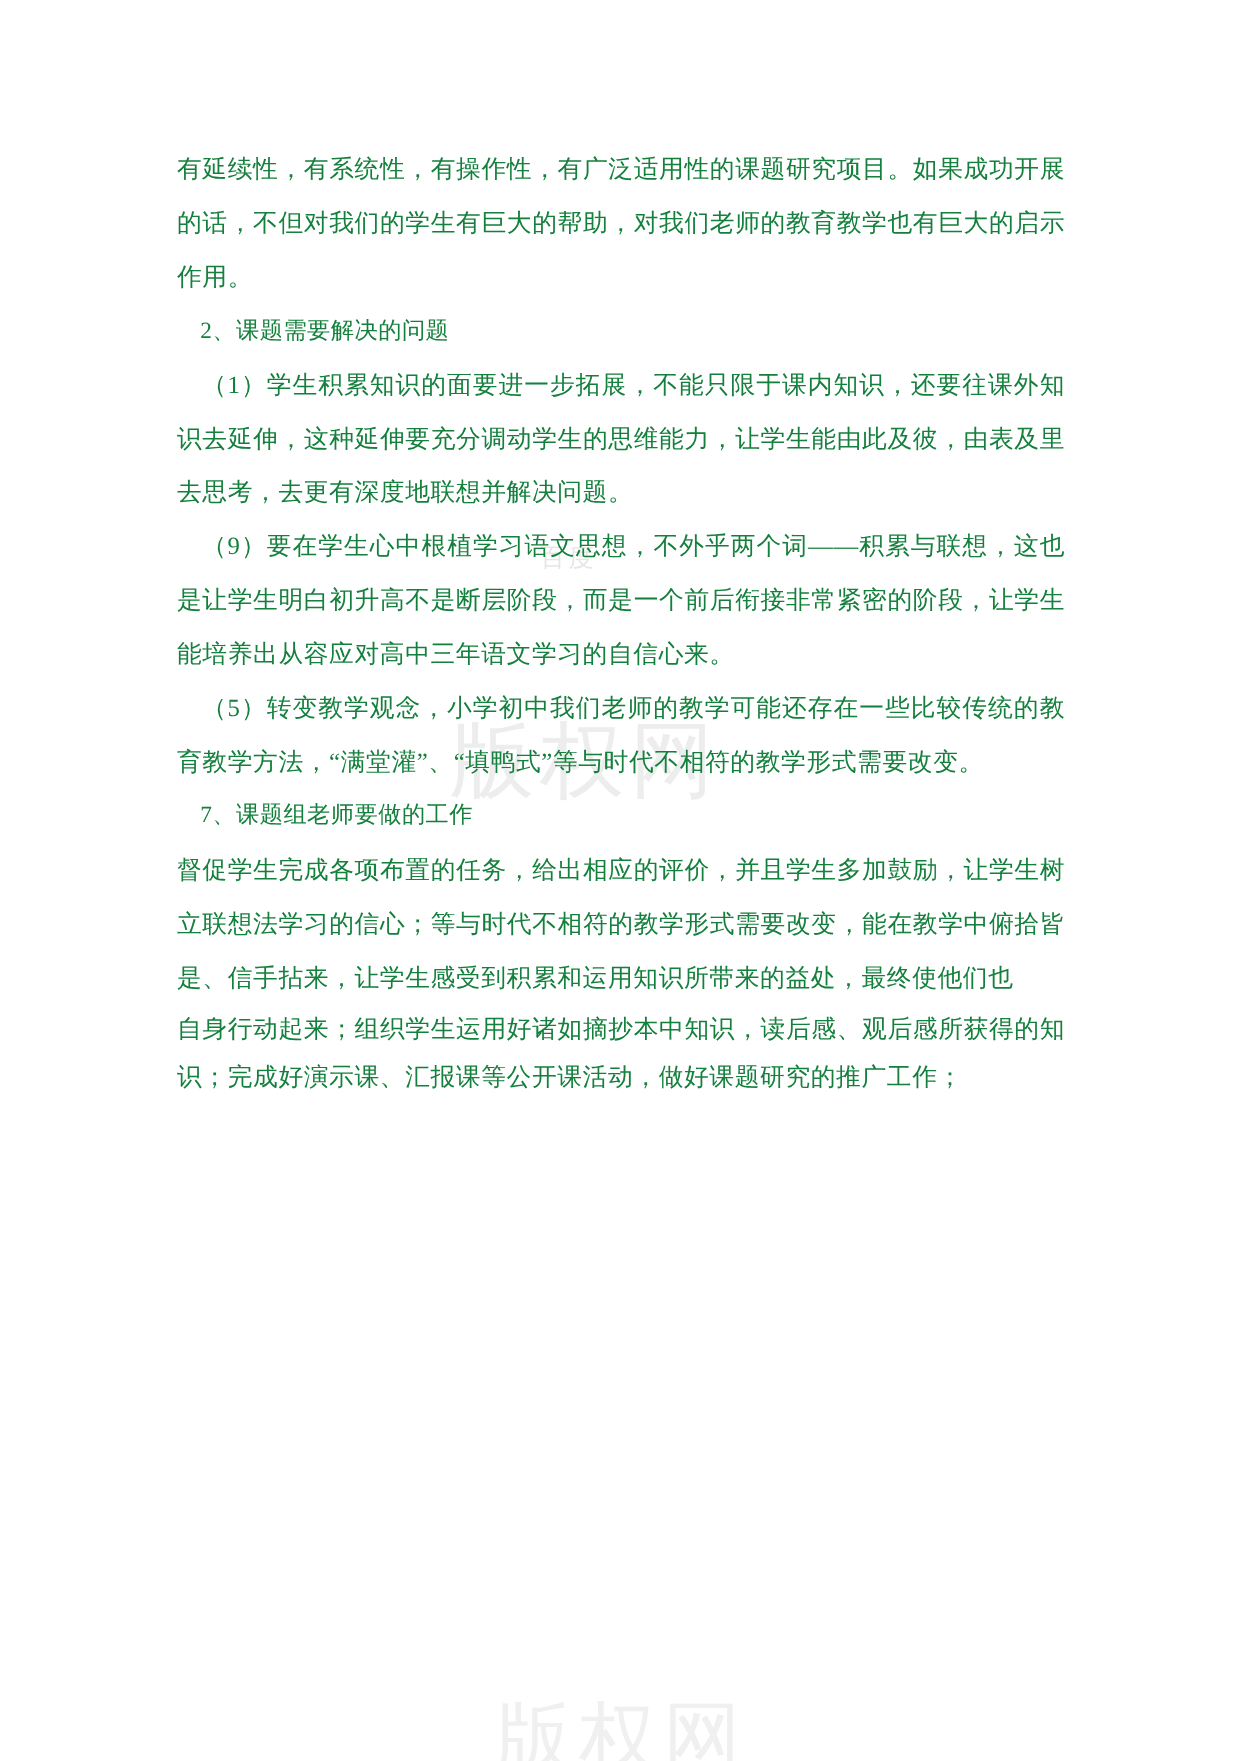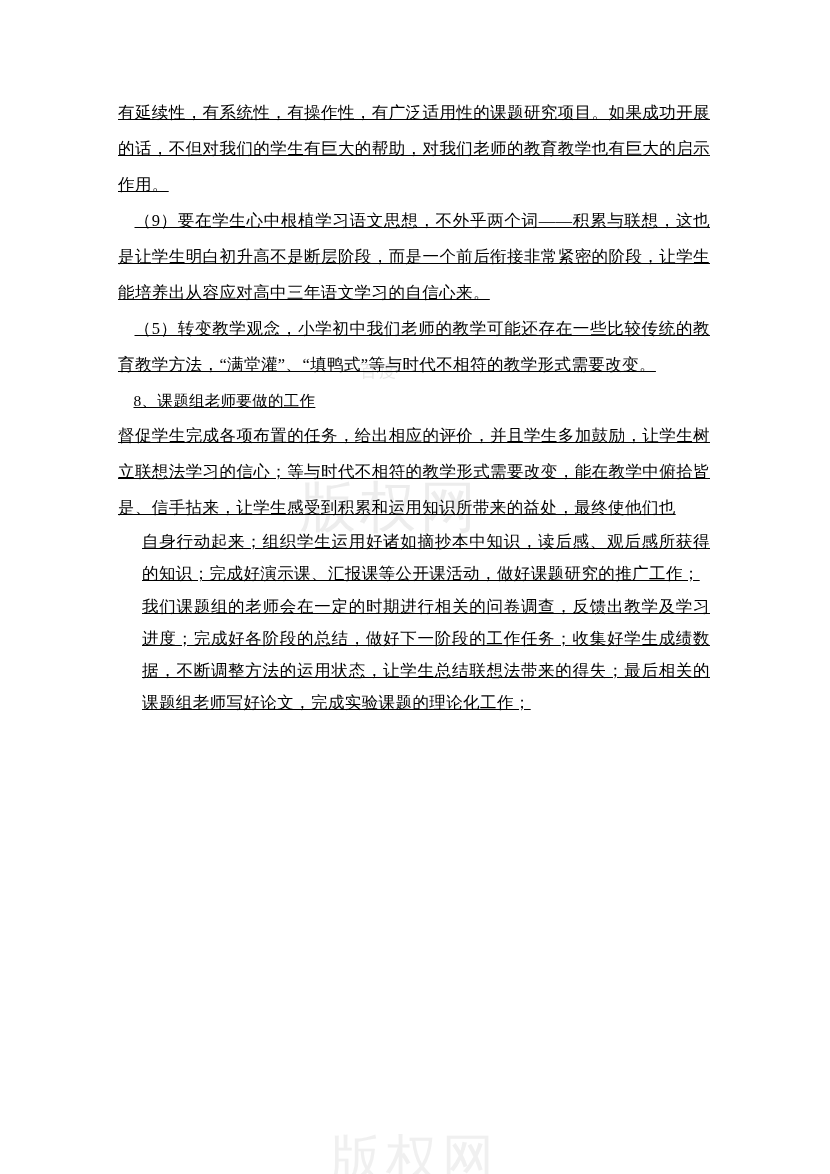--- a/index.html
+++ b/index.html
@@ -29,29 +29,27 @@
     position: relative;
     z-index: 2;
   }
   p {
     margin: 0;
     font-size: 16.5px;
     line-height: 2.18;
     text-align: justify;
     text-justify: inter-ideograph;
     letter-spacing: 0.4px;
-    color: #000000;
-    text-decoration: underline;
+    color: #15803d;
   }
   p.indent1 {
     text-indent: 1em;
   }
   p.tight {
     line-height: 1.95;
-    margin-left: 24px;
   }
   p.heading {
     font-size: 15.5px;
     line-height: 2.3;
     text-indent: 1em;
     letter-spacing: 0.3px;
   }
   
   .watermark {
     position: absolute;
@@ -91,28 +89,29 @@
 <div class="page">
 
   <div class="watermark wm-center">版权网</div>
   <div class="watermark wm-small">百度</div>
   <div class="watermark wm-bottom">版权网</div>
 
   <div class="doc-body">
 
     <p>有延续性，有系统性，有操作性，有广泛适用性的课题研究项目。如果成功开展的话，不但对我们的学生有巨大的帮助，对我们老师的教育教学也有巨大的启示作用。</p>
 
+    <p class="heading">2、课题需要解决的问题</p>
 
+    <p class="indent1">（1）学生积累知识的面要进一步拓展，不能只限于课内知识，还要往课外知识去延伸，这种延伸要充分调动学生的思维能力，让学生能由此及彼，由表及里去思考，去更有深度地联想并解决问题。</p>
 
     <p class="indent1">（9）要在学生心中根植学习语文思想，不外乎两个词——积累与联想，这也是让学生明白初升高不是断层阶段，而是一个前后衔接非常紧密的阶段，让学生能培养出从容应对高中三年语文学习的自信心来。</p>
 
     <p class="indent1">（5）转变教学观念，小学初中我们老师的教学可能还存在一些比较传统的教育教学方法，“满堂灌”、“填鸭式”等与时代不相符的教学形式需要改变。</p>
 
-    <p class="heading">8、课题组老师要做的工作</p>
+    <p class="heading">7、课题组老师要做的工作</p>
 
     <p>督促学生完成各项布置的任务，给出相应的评价，并且学生多加鼓励，让学生树立联想法学习的信心；等与时代不相符的教学形式需要改变，能在教学中俯拾皆是、信手拈来，让学生感受到积累和运用知识所带来的益处，最终使他们也</p>
 
     <p class="tight">自身行动起来；组织学生运用好诸如摘抄本中知识，读后感、观后感所获得的知识；完成好演示课、汇报课等公开课活动，做好课题研究的推广工作；</p>
 
-    <p class="tight">我们课题组的老师会在一定的时期进行相关的问卷调查，反馈出教学及学习进度；完成好各阶段的总结，做好下一阶段的工作任务；收集好学生成绩数据，不断调整方法的运用状态，让学生总结联想法带来的得失；最后相关的课题组老师写好论文，完成实验课题的理论化工作；</p>
 
   </div>
 </div>
 
 </body></html>

